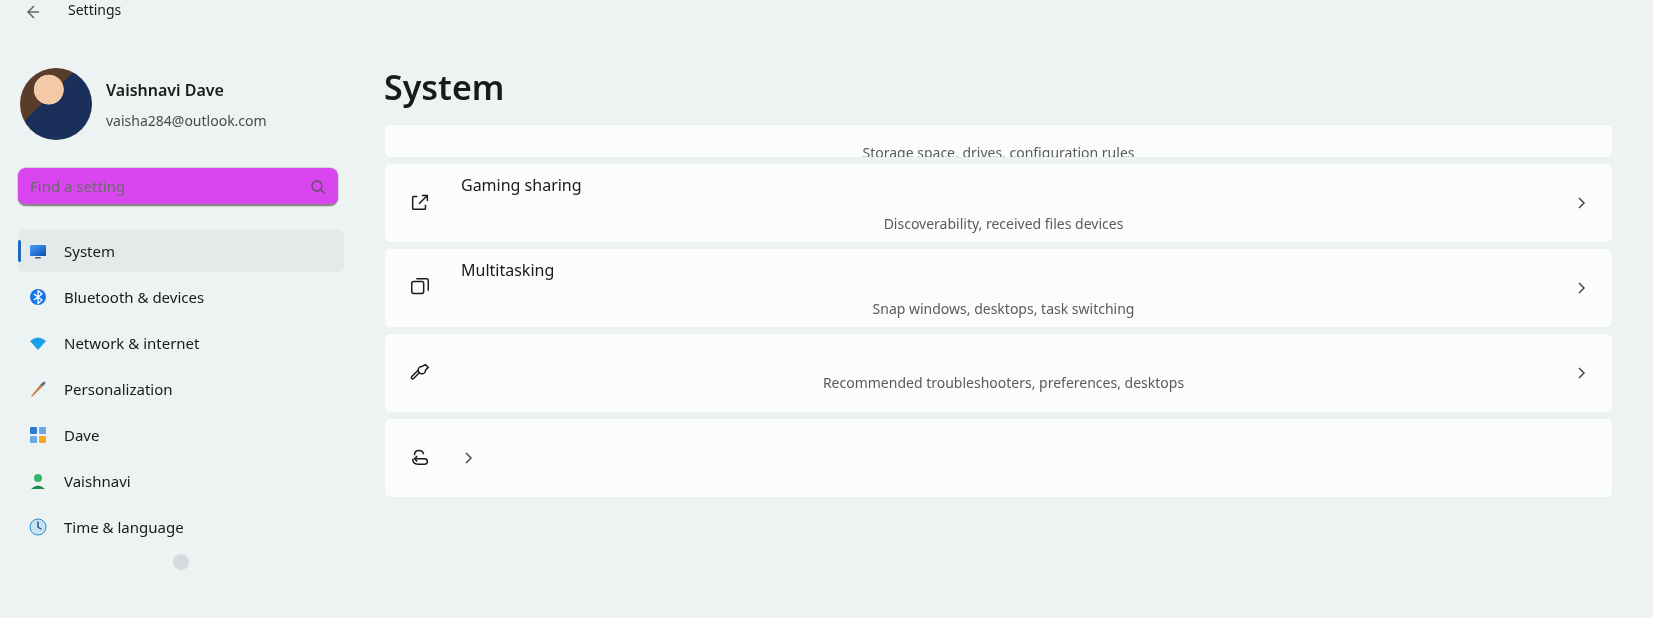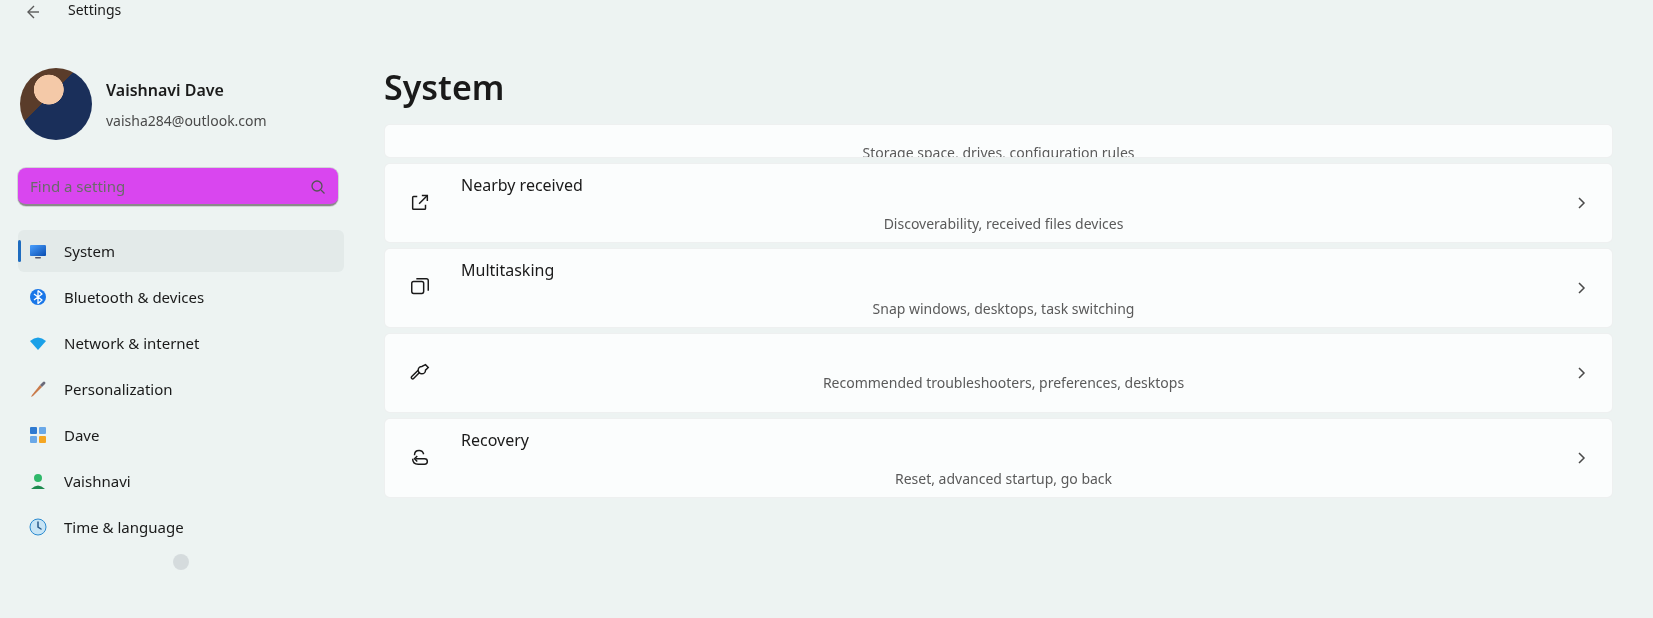--- a/index.html
+++ b/index.html
@@ -285,21 +285,21 @@
 
       <div class="card">
         <span class="card-icon">
           <svg width="22" height="22" viewBox="0 0 24 24" fill="none" stroke="currentColor" stroke-width="1.6">
               <path d="M14 5 L20 5 L20 11"></path>
               <path d="M20 5 L11 14"></path>
               <path d="M9 6 H5 Q4 6 4 7 V19 Q4 20 5 20 H17 Q18 20 18 19 V15"></path>
             </svg>
         </span>
         <div class="card-text">
-          <div class="card-title">Nearby received</div>
+          <div class="card-title">Gaming sharing</div>
           <div class="card-sub">Discoverability, received files devices</div>
         </div>
         <span class="chev">
           <svg width="14" height="14" viewBox="0 0 14 14" fill="none" stroke="currentColor" stroke-width="1.5">
               <path d="M5 2 L10 7 L5 12"></path>
             </svg>
         </span>
       </div>
 
       <div class="card">
@@ -339,24 +339,20 @@
       </div>
 
       <div class="card">
         <span class="card-icon">
           <svg width="22" height="22" viewBox="0 0 24 24" fill="none" stroke="currentColor" stroke-width="1.6">
               <path d="M4 14 Q4 20 10 20 H17 Q20 20 20 17 Q20 14 17 14 H7"></path>
               <path d="M9 11 L6 14 L9 17"></path>
               <path d="M6 10 Q6 5 11 5 Q15 5 16 9"></path>
             </svg>
         </span>
-        <div class="card-text">
-          <div class="card-title">Recovery</div>
-          <div class="card-sub">Reset, advanced startup, go back</div>
-        </div>
         <span class="chev">
           <svg width="14" height="14" viewBox="0 0 14 14" fill="none" stroke="currentColor" stroke-width="1.5">
               <path d="M5 2 L10 7 L5 12"></path>
             </svg>
         </span>
       </div>
 
     </div>
   </div>
 

